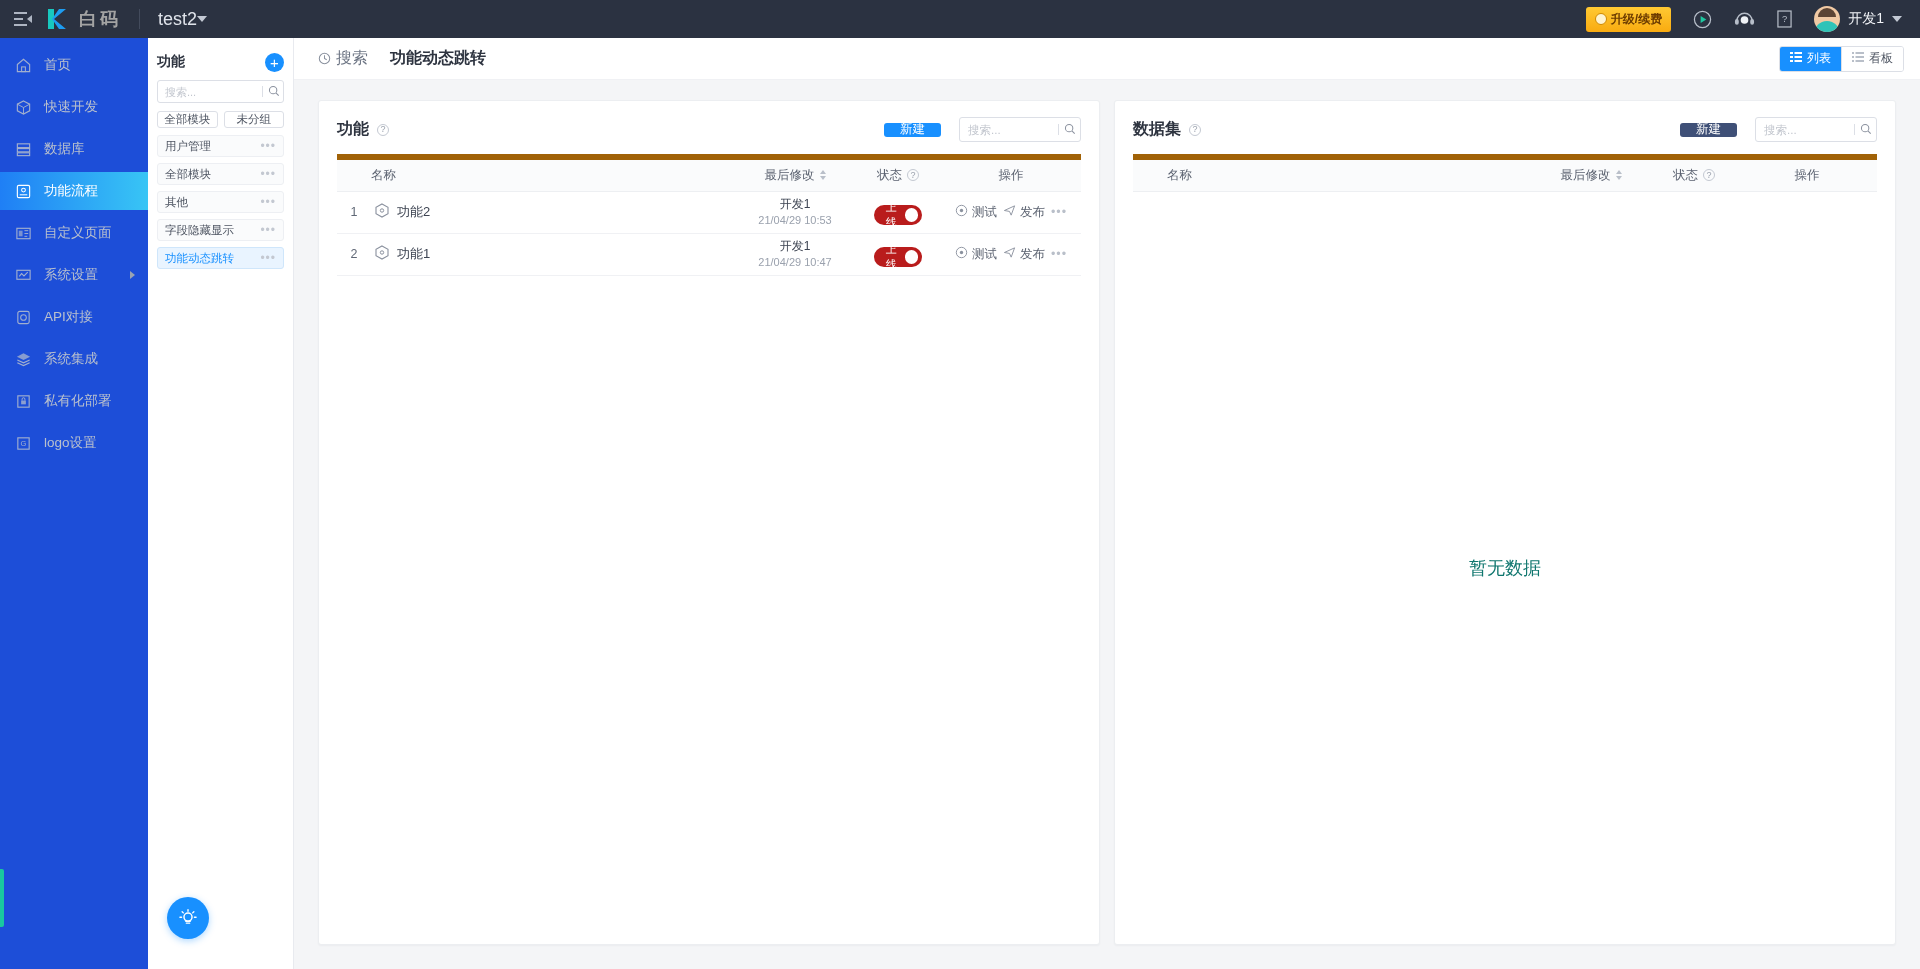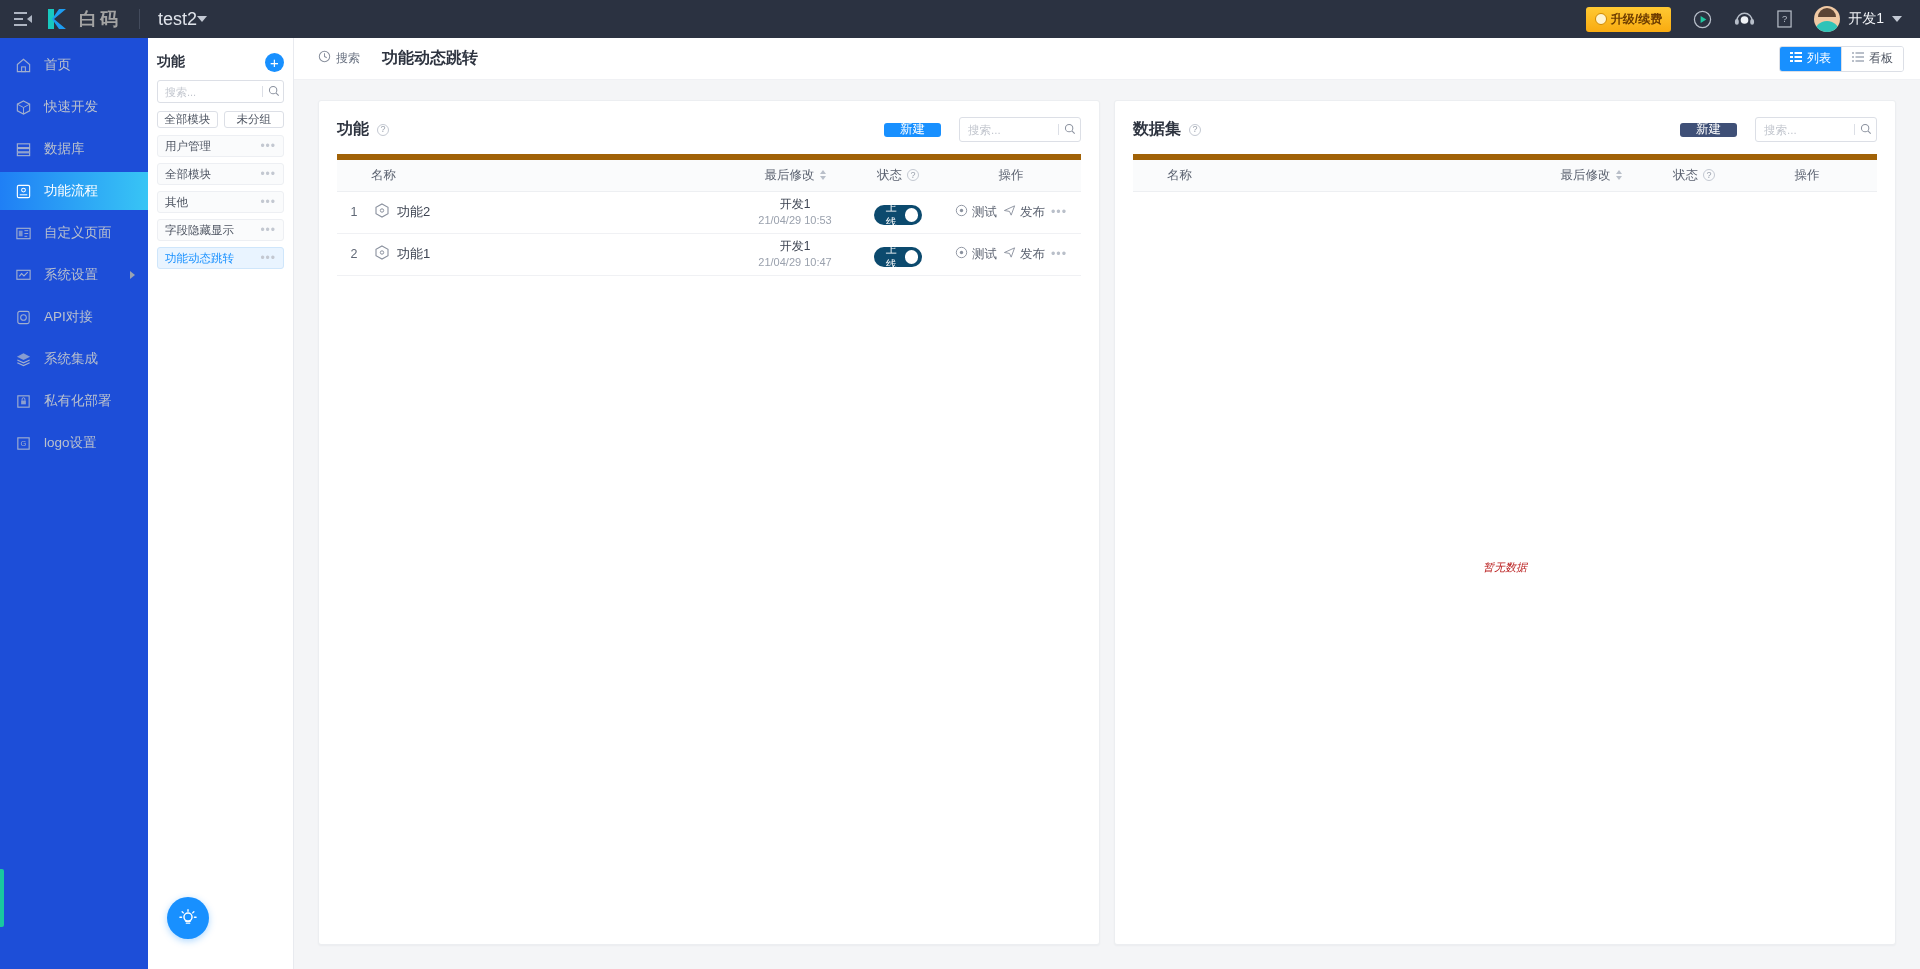--- a/index.html
+++ b/index.html
@@ -139,21 +139,21 @@
     box-shadow: 0 2px 7px rgba(24,144,255,.35);
   }
 
   
   .main { flex: 1; background: #fff; display: flex; flex-direction: column; min-width: 0; }
   .main-head {
     height: 42px; min-height: 42px; display: flex; align-items: center;
     padding: 0 16px 0 24px; border-bottom: 1px solid #f0f1f4;
   }
   .mh-crumb {
-    display: flex; align-items: flex-start; gap: 5px; font-size: 12px; color: #6d7584;
+    display: flex; align-items: flex-end; gap: 5px; font-size: 16px; color: #6d7584;
     cursor: pointer;
   }
   .mh-title {
     font-size: 16px; font-weight: 700; color: #2e3440; margin-left: 22px;
   }
   .mh-spacer { flex: 1; }
   .view-toggle { display: flex; border: 1px solid #dcdfe6; border-radius: 3px; overflow: hidden; }
   .vt-btn {
     display: flex; align-items: center; gap: 5px; padding: 0 10px; height: 24px;
     font-size: 12px; color: #4e5562; background: #fff; cursor: pointer;
@@ -216,35 +216,35 @@
   }
   .c-idx { width: 34px; text-align: center; color: #606876; font-size: 12.5px; }
   .c-name { text-align: left; }
   .name-cell { display: flex; align-items: center; gap: 8px; padding-left: 4px; }
   .c-mod { text-align: center; width: 120px; }
   .mod-user { font-size: 12px; color: #3c4351; line-height: 1.35; }
   .mod-time { font-size: 11px; color: #9aa1ad; line-height: 1.35; }
   .c-status { text-align: center; width: 86px; }
   .switch {
     display: inline-flex; align-items: center; width: 48px; height: 20px;
-    border-radius: 10px; background: #0c4a6e; padding: 0 4px; cursor: pointer;
+    border-radius: 10px; background: #b91c1c; padding: 0 4px; cursor: pointer;
     justify-content: flex-start; gap: 3px;
   }
   .switch span { font-size: 11px; color: #fff; padding-left: 3px; }
   .switch .knob { width: 14px; height: 14px; border-radius: 50%; background: #fff; }
   .c-act { text-align: center; width: 140px; }
   .act-wrap {
     display: flex; align-items: center; justify-content: center; gap: 6px;
     font-size: 12.5px; color: #5b6270;
   }
   .act-item { display: inline-flex; align-items: center; gap: 4px; cursor: pointer; }
   .act-dots { color: #b9bfc9; letter-spacing: 1px; cursor: pointer; }
   .empty {
     flex: 1; display: flex; align-items: center; justify-content: center;
-    font-size: 11px; color: #b91c1c; font-style: italic;
+    font-size: 18px; color: #0f766e;
   }
   .grow { flex: 1; }
 </style>
 </head>
 <body>
 
 <div class="topbar">
   <div class="tb-hamburger">
     <svg width="18" height="14" viewBox="0 0 18 14">
       <rect x="0" y="0" width="13" height="2" fill="#aeb5c2"></rect>

